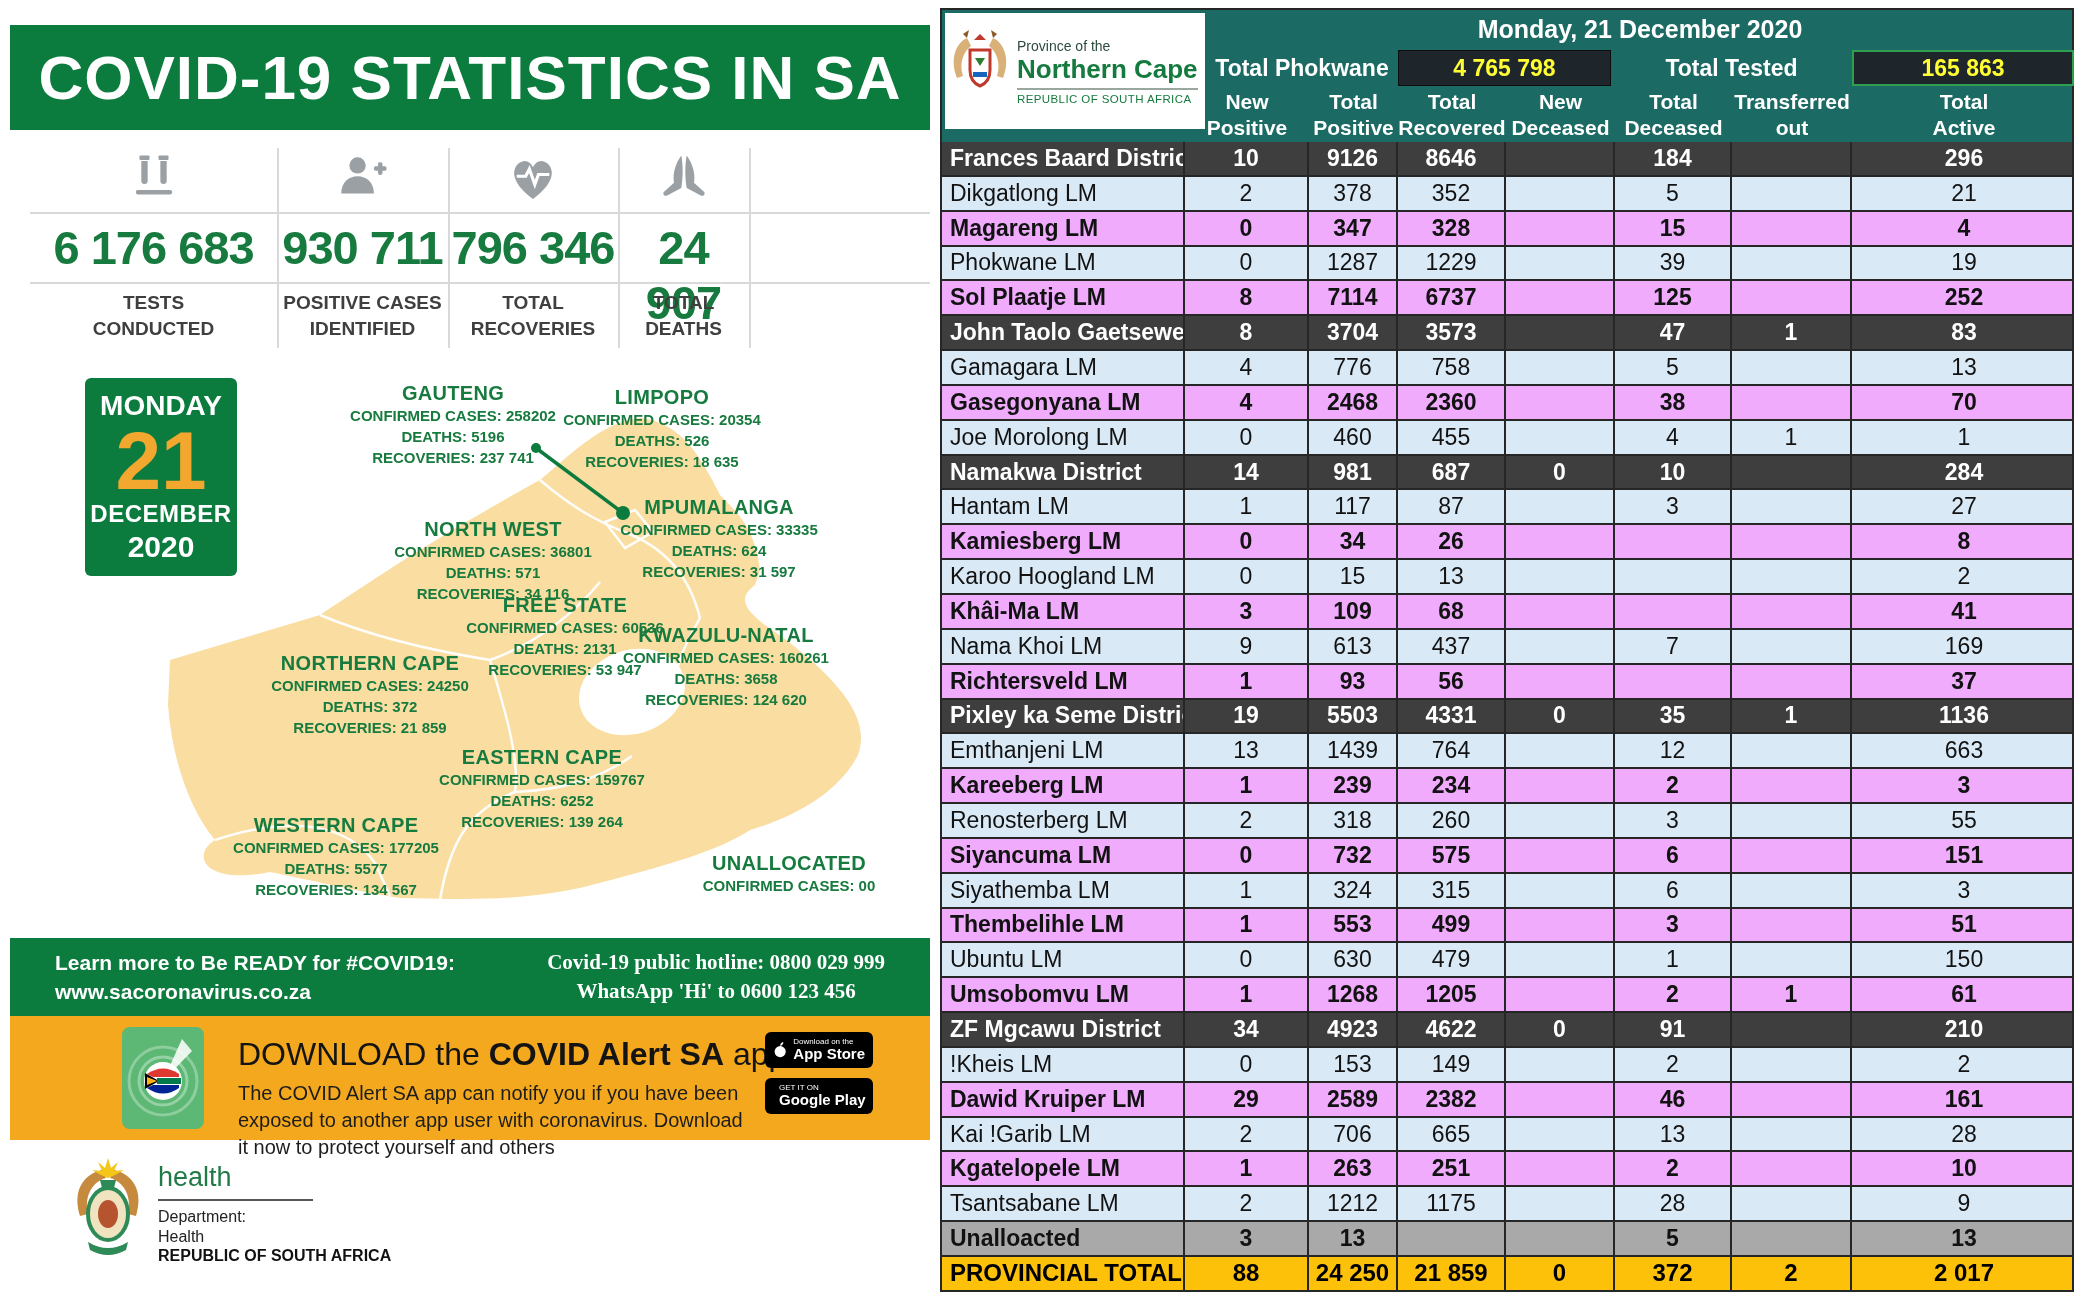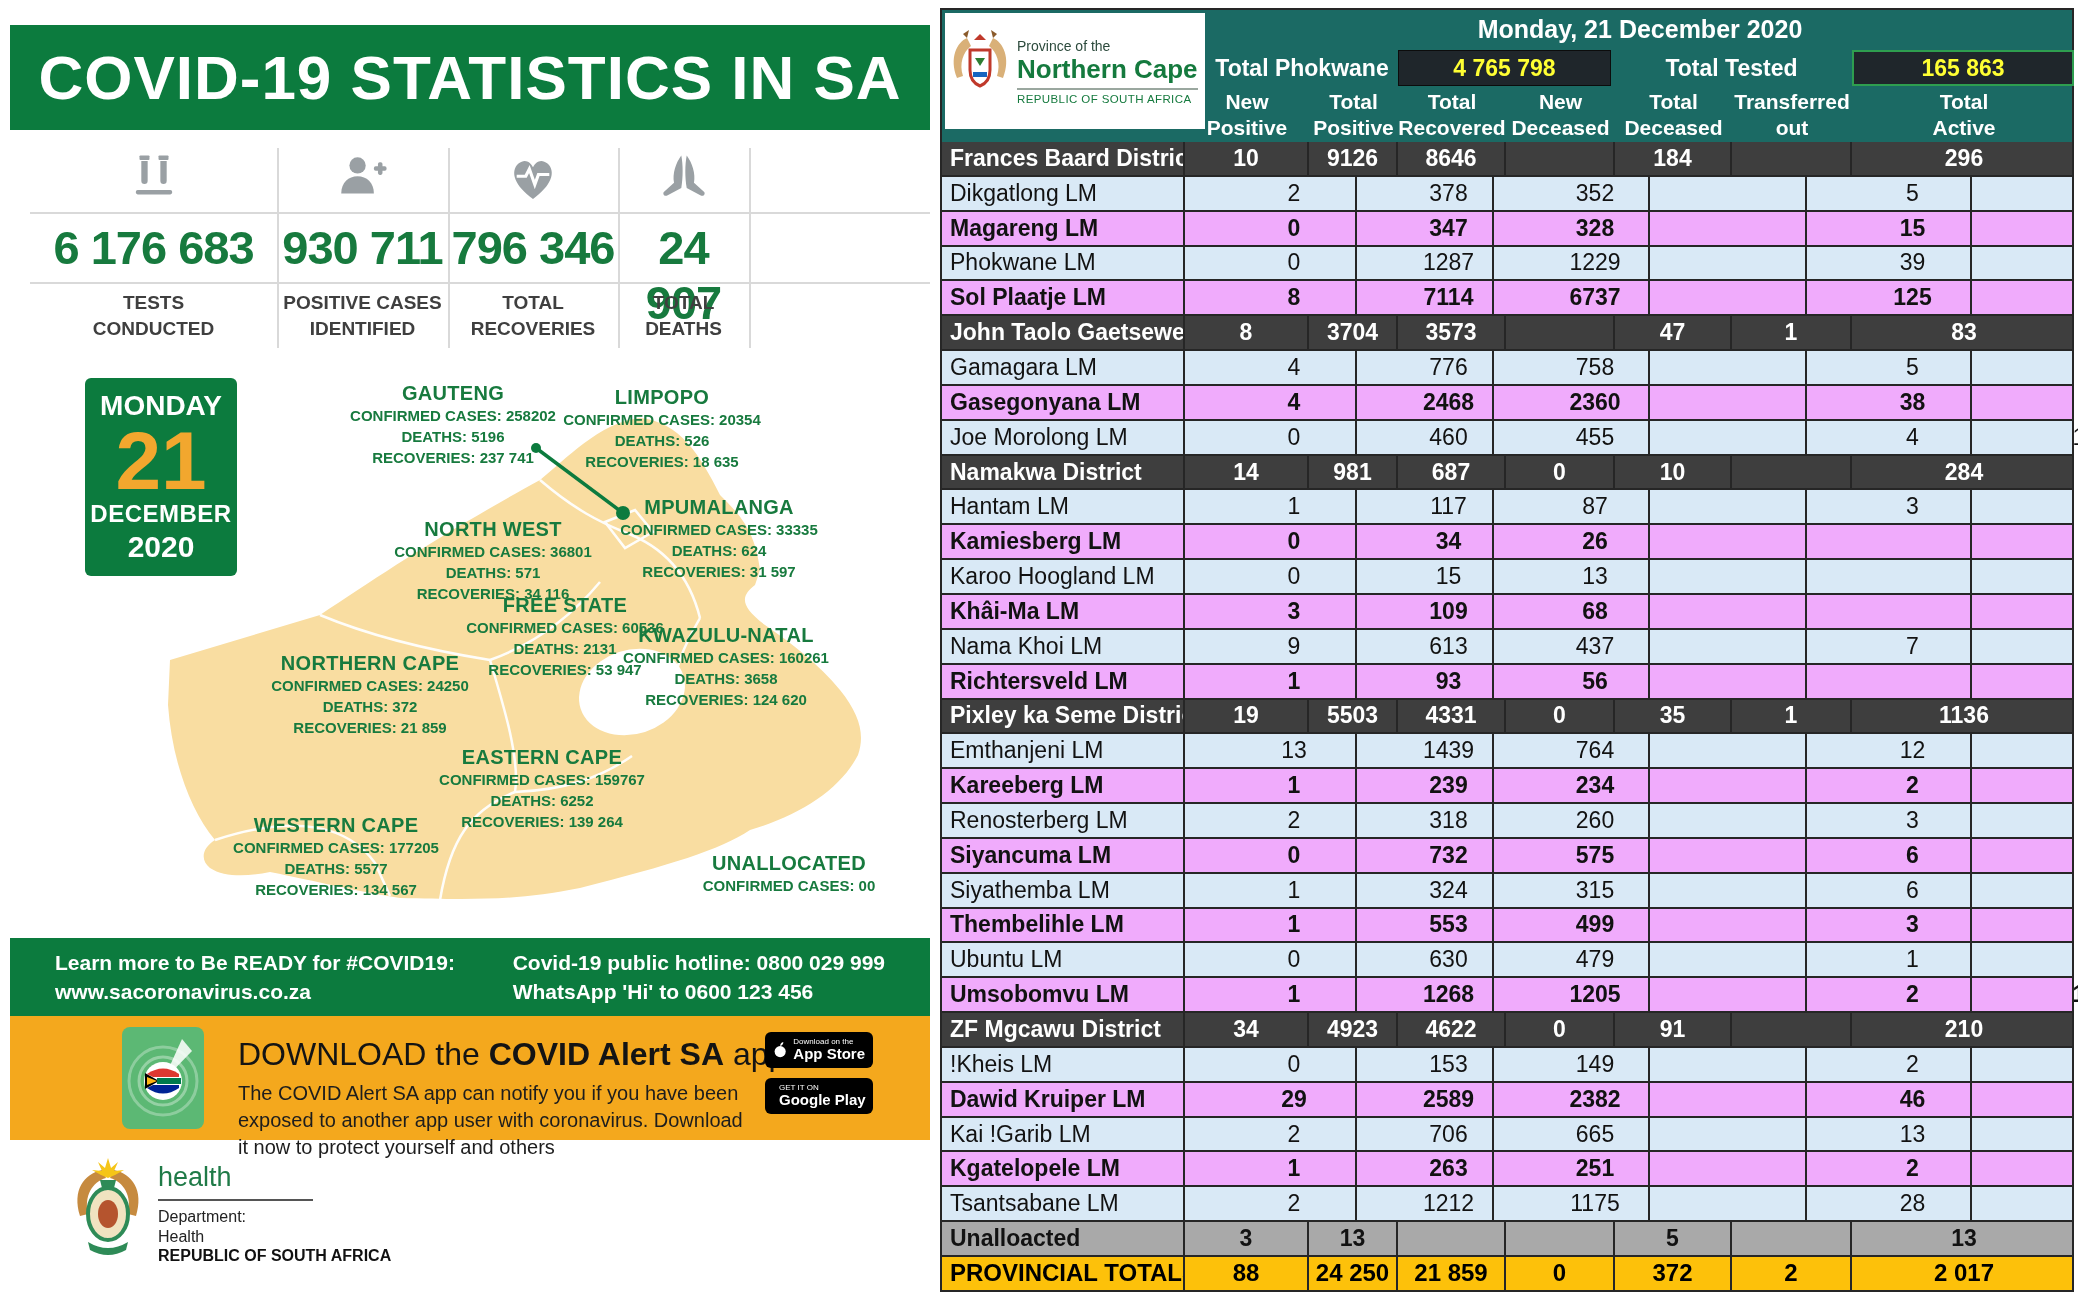--- a/index.html
+++ b/index.html
@@ -31,21 +31,21 @@
   .pv-name{font-size:20px;font-weight:800;letter-spacing:.3px;}
   .pv-line{font-size:15px;font-weight:700;line-height:1.4;}
   .pv-line:empty{display:none;}
   .pv0{left:433px;top:22px;} .pv1{left:642px;top:26px;} .pv2{left:473px;top:158px;}
   .pv3{left:699px;top:136px;} .pv4{left:545px;top:234px;} .pv5{left:706px;top:264px;}
   .pv6{left:350px;top:292px;} .pv7{left:522px;top:386px;} .pv8{left:316px;top:454px;}
   .pv9{left:769px;top:492px;}
 
   .green-footer{position:absolute;left:10px;top:938px;width:920px;height:78px;background:#0c7b3e;color:#fff;
     display:flex;align-items:center;justify-content:space-between;padding:0 45px;font-size:21px;font-weight:700;line-height:1.4;}
-  .green-footer .right{text-align:left;}
+  .green-footer .right{text-align:center;font-family:Liberation Serif, serif;}
 
   .app-banner{position:absolute;left:10px;top:1016px;width:920px;height:124px;background:#f4a81d;}
   .app-icon{position:absolute;left:112px;top:11px;width:82px;height:102px;background:#5cb874;border-radius:8px;
     display:flex;align-items:center;justify-content:center;overflow:hidden;}
   .dl-head{position:absolute;left:228px;top:20px;font-size:32px;color:#141414;}
   .dl-head b{font-weight:800;}
   .dl-body{position:absolute;left:228px;top:64px;width:520px;font-size:20px;color:#1d1d1d;line-height:1.35;}
   .badge{position:absolute;left:755px;width:108px;height:36px;background:#000;border-radius:6px;color:#fff;
     display:flex;align-items:center;padding:8px 8px;gap:6px;}
   .badge .btxt{line-height:1.05;}
@@ -79,21 +79,21 @@
   .t-logo-l3{font-size:11.5px;color:#157a3e;letter-spacing:.4px;margin-top:3px;}
 
   .t-rows{flex:1;display:flex;flex-direction:column;background:#d9e9f6;}
   .trow{flex:1;display:grid;grid-template-columns:243px 124px 89px 108px 109px 117px 120px 224px;
     border-bottom:2px solid #262626;}
   .trow:last-child{border-bottom:none;}
   .tcell{display:flex;align-items:center;justify-content:center;border-right:2px solid #262626;
     font-size:23px;color:#121212;overflow:hidden;white-space:nowrap;}
   .tcell:last-child{border-right:none;}
   .tcell.name{justify-content:flex-start;padding-left:8px;}
-  .lm{background:#d9e9f6;gap:48px;}
+  .lm{background:#d9e9f6;}
   .lm.alt{background:#f0abfc;font-weight:bold;}
   .district{background:#3e3e3e;}
   .district .tcell{color:#fff;font-weight:800;}
   .gray{background:#a9a9a9;}
   .gray .tcell{font-weight:700;}
   .total{background:#fdc10a;}
   .total .tcell{font-weight:800;font-size:24px;color:#000;}
 </style>
 </head>
 <body>

